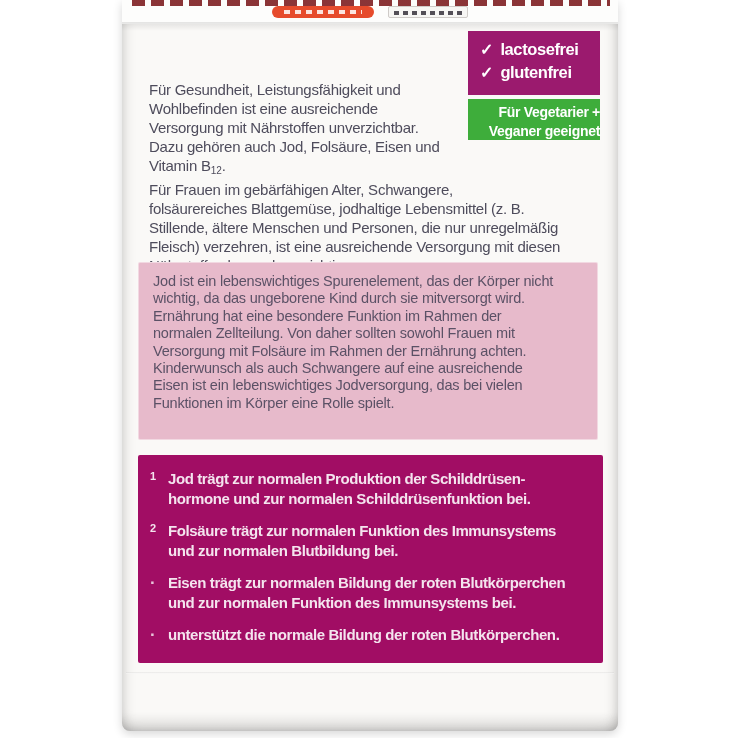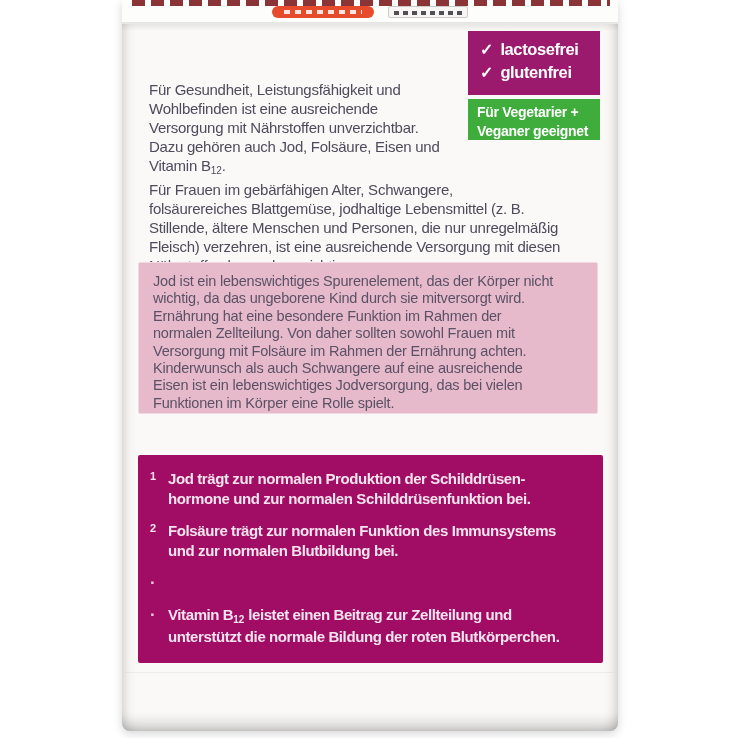--- a/index.html
+++ b/index.html
@@ -34,31 +34,31 @@
   
   .badge-lacto{position:absolute;left:346px;top:31px;width:132px;height:64px;
     background:var(--badge-magenta,#9b1a6e);color:#ffffff;
     padding:9px 0 0 12px;box-sizing:border-box;}
   .badge-row{display:flex;align-items:baseline;gap:7px;margin-bottom:4px;}
   .badge-check{font-weight:700;font-size:16px;}
   .badge-label{font-weight:700;font-size:16.5px;letter-spacing:-0.4px;}
   .badge-veg{position:absolute;left:346px;top:99px;width:132px;height:41px;
     background:var(--badge-green,#3ead3b);color:#ffffff;
     padding:4px 0 0 9px;box-sizing:border-box;
-    font-weight:700;font-size:14px;line-height:16px;letter-spacing:-0.3px;}
+    font-weight:700;font-size:14px;line-height:16px;letter-spacing:-0.3px;text-align:right;}
   .badge-veg .tline{white-space:nowrap;}
 
   
   .intro{position:absolute;left:27px;top:40px;width:456px;
     color:var(--body-text,#4e4c5c);font-size:15px;letter-spacing:-0.25px;margin-top:40px;}
   .intro .para{margin:0 0 3px 0;}
   .tline{white-space:nowrap;line-height:19px;}
 
   
-  .info-panel{position:absolute;left:16px;top:262px;width:460px;height:152px;
+  .info-panel{position:absolute;left:16px;top:262px;width:460px;height:178px;
     background:var(--panel-pink,#e7bacb);color:var(--panel-pink-text,#5b5166);
     border:1px solid rgba(255,255,255,.45);box-sizing:border-box;
     padding:10px 12px 0 14px;font-size:14.5px;letter-spacing:-0.2px;border-radius:2px;}
   .info-panel .tline{line-height:17.4px;}
 
   
   .claims-panel{position:absolute;left:16px;top:455px;width:465px;height:208px;
     background:var(--panel-magenta,#a10d64);color:var(--panel-magenta-text,#f4e4ee);
     box-sizing:border-box;padding:14px 10px 0 12px;
     font-weight:700;font-size:15px;letter-spacing:-0.4px;border-radius:2px;}
@@ -147,25 +147,28 @@
       </div>
       <div class="claim-item">
         <span class="claim-marker sup">2</span>
         <div class="claim-text">
             <div class="tline"><span>Folsäure trägt zur normalen Funktion des Immunsystems</span></div>
             <div class="tline"><span>und zur normalen Blutbildung bei.</span></div>
           </div>
       </div>
       <div class="claim-item">
         <span class="claim-marker dot">·</span>
+        <div class="claim-text">
+            <div class="tline"><span>Eisen trägt zur normalen Bildung der roten Blutkörperchen</span></div>
+            <div class="tline"><span>und zur normalen Funktion des Immunsystems bei.</span></div>
+          </div>
       </div>
       <div class="claim-item">
         <span class="claim-marker dot">·</span>
         <div class="claim-text">
-            <div class="tline"><span>Vitamin B</span><span class="subscript">12</span><span> leistet einen Beitrag zur Zellteilung und</span></div>
             <div class="tline"><span>unterstützt die normale Bildung der roten Blutkörperchen.</span></div>
           </div>
       </div>
     </div>
 
     <div class="bottom-fold-line"></div>
     <div class="bottom-edge"></div>
   </div>
 </div>
 

